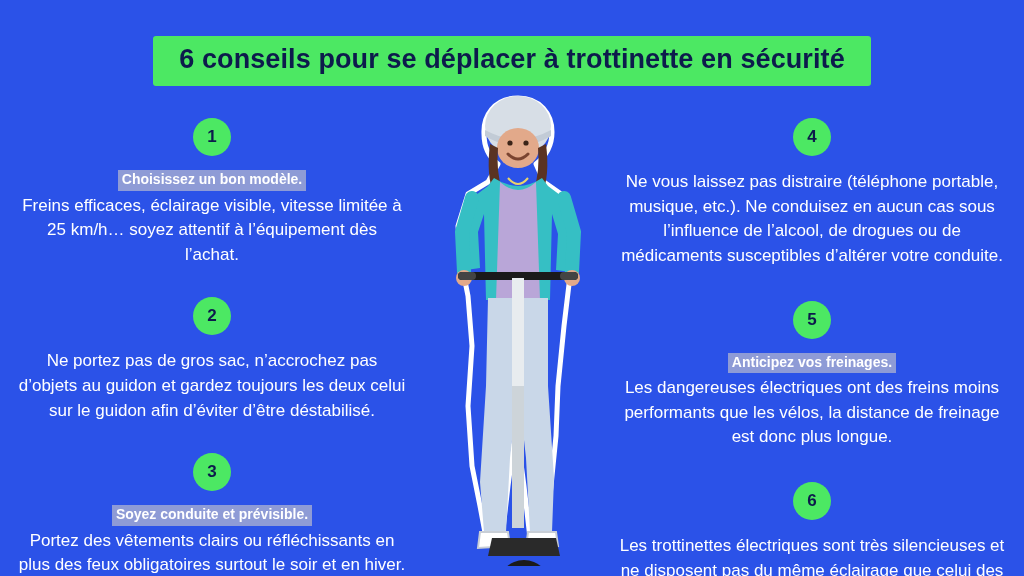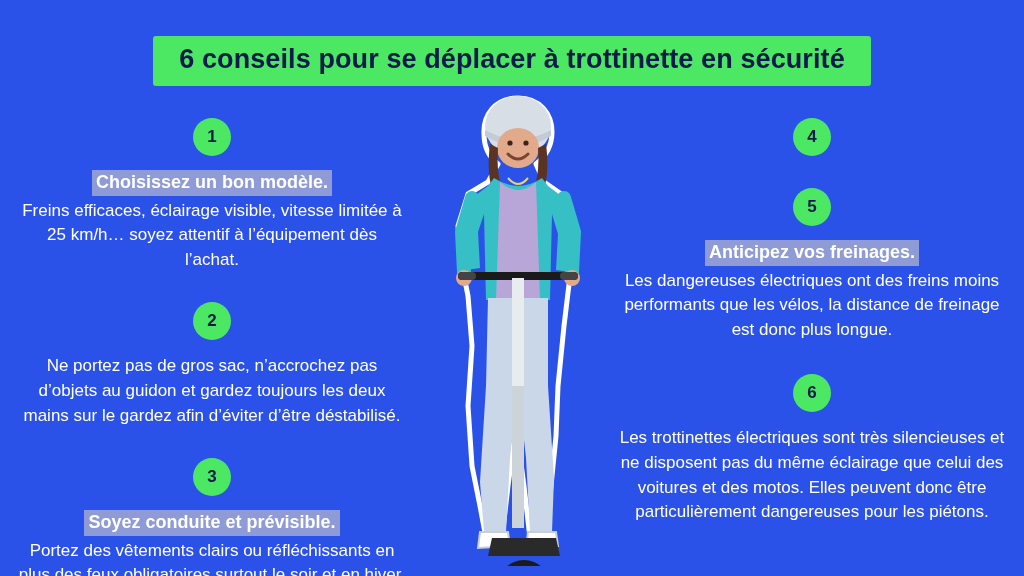--- a/index.html
+++ b/index.html
@@ -68,21 +68,21 @@
     display: flex;
     align-items: center;
     justify-content: center;
     margin: 0 auto 14px auto;
   }
 
   .tip-head {
     display: inline-block;
     background: #8E9BD6;
     color: #FFFFFF;
-    font-size: 18px;
+    font-size: 14px;
     font-weight: bold;
     line-height: 1.25;
     padding: 1px 4px 2px 4px;
     margin-bottom: 3px;
   }
 
   .tip-body {
     font-size: 17px;
     line-height: 1.45;
     color: #FFFFFF;
@@ -119,36 +119,37 @@
   <div class="col col-left">
 
     <div class="tip t1">
       <div class="badge">1</div>
       <div><span class="tip-head">Choisissez un bon modèle.</span></div>
       <div class="tip-body">Freins efficaces, éclairage visible, vitesse limitée à 25 km/h… soyez attentif à l’équipement dès l’achat.</div>
     </div>
 
     <div class="tip t2">
       <div class="badge">2</div>
-      <div class="tip-body">Ne portez pas de gros sac, n’accrochez pas d’objets au guidon et gardez toujours les deux mains sur le gardez afin d’éviter d’être déstabilisé.</div>
+      <div class="tip-body">Ne portez pas de gros sac, n’accrochez pas d’objets au guidon et gardez toujours les deux celui sur le guidon afin d’éviter d’être déstabilisé.</div>
     </div>
 
     <div class="tip t3">
       <div class="badge">3</div>
       <div><span class="tip-head">Soyez conduite et prévisible.</span></div>
       <div class="tip-body" style="white-space: pre-line;">Portez des vêtements clairs ou réfléchissants en plus des feux obligatoires surtout le soir et en hiver.
 Indiquez clairement vos intentions et évitez de slalomer entre les véhicules, car vous risquez de ne pas être vu.</div>
     </div>
 
   </div>
 
   <div class="col col-right">
 
     <div class="tip t4">
       <div class="badge">4</div>
+      <div class="tip-body">Ne vous laissez pas distraire (téléphone portable, musique, etc.). Ne conduisez en aucun cas sous l’influence de l’alcool, de drogues ou de médicaments susceptibles d’altérer votre conduite.</div>
     </div>
 
     <div class="tip t5">
       <div class="badge">5</div>
       <div><span class="tip-head">Anticipez vos freinages.</span></div>
       <div class="tip-body">Les dangereuses électriques ont des freins moins performants que les vélos, la distance de freinage est donc plus longue.</div>
     </div>
 
     <div class="tip t6">
       <div class="badge">6</div>

